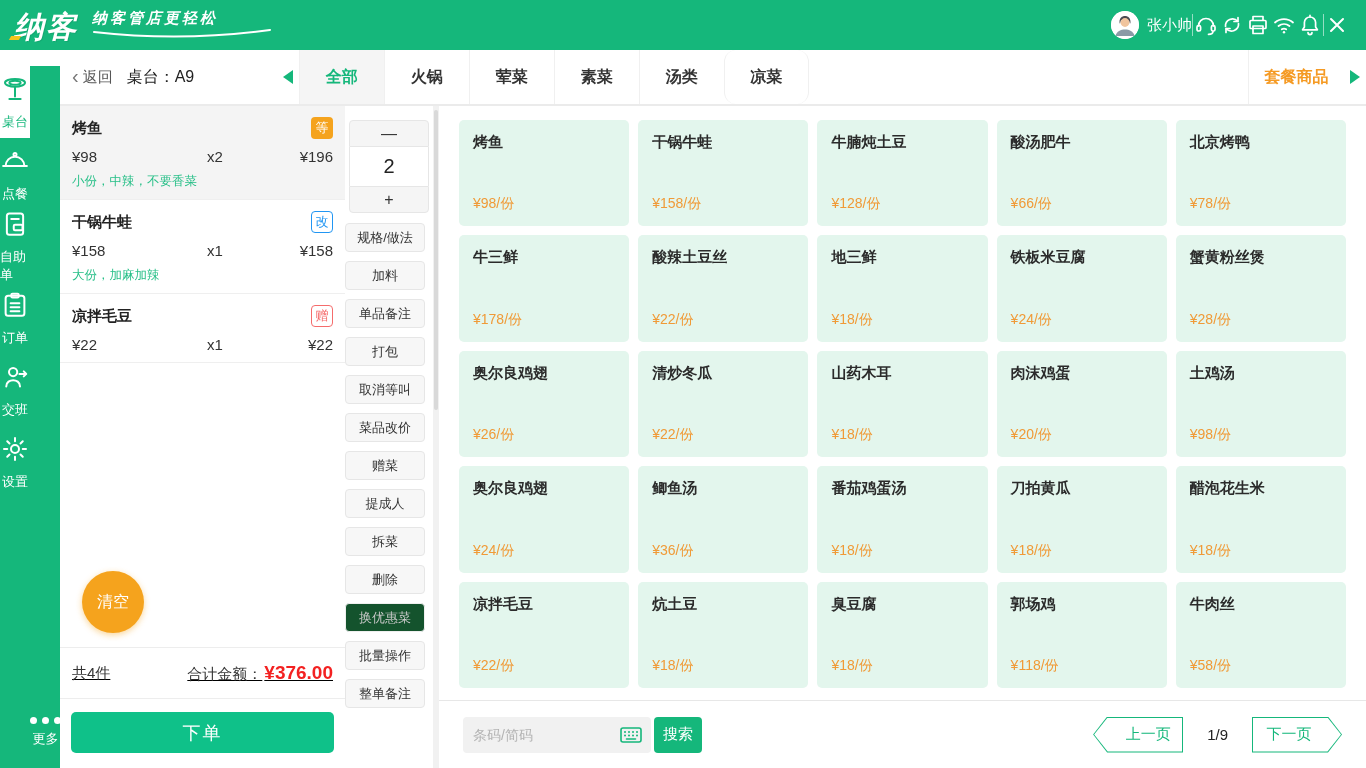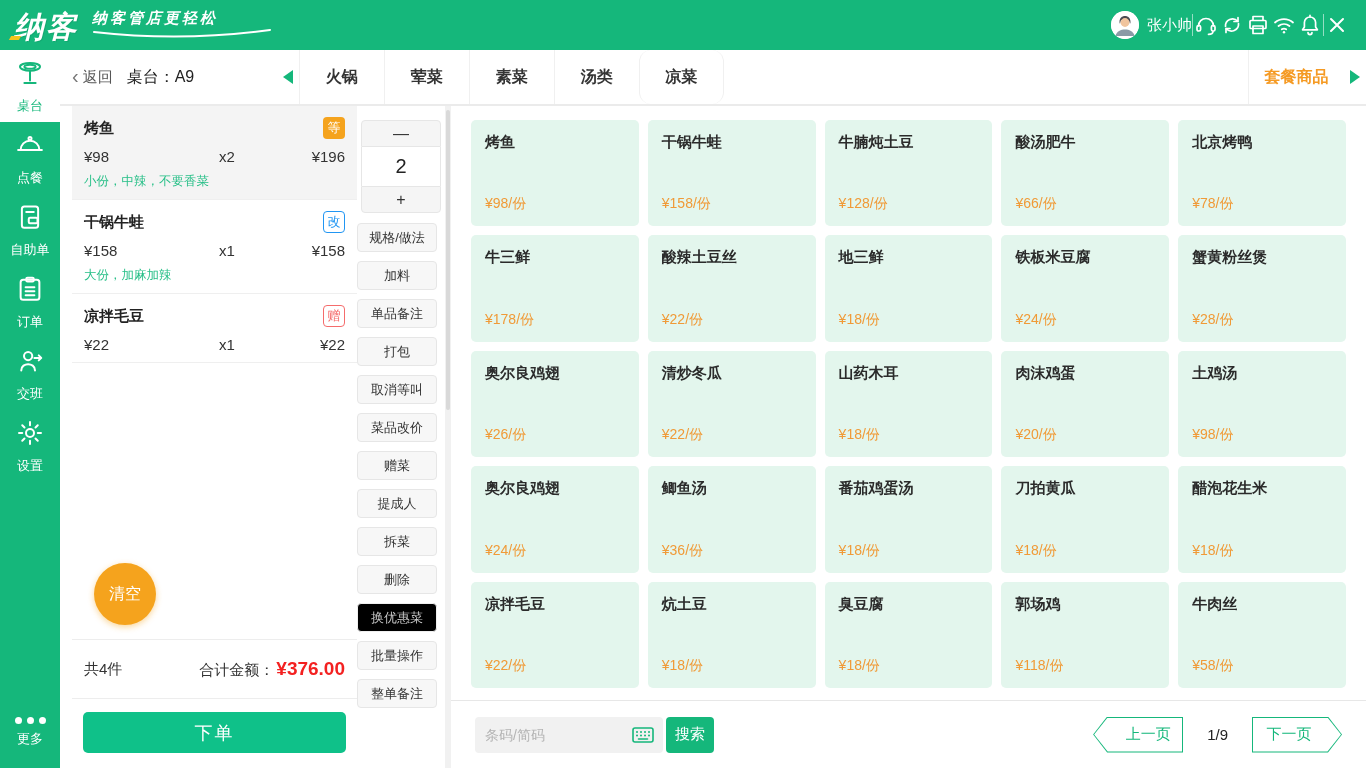--- a/index.html
+++ b/index.html
@@ -24,21 +24,21 @@
     display:flex; align-items:center; justify-content:center; }
   .user-name { color:#fff; font-size:15px; }
   .tb-divider { width:1px; height:22px; background:rgba(255,255,255,.55); }
   .tb-icon { width:26px; height:26px; display:flex; align-items:center; justify-content:center; cursor:pointer; }
   .tb-icon svg { stroke:#fff; }
 
   
   .body { flex:1; display:flex; min-height:0; }
 
   
-  .sidebar { width:60px; background:#15b77b; display:flex; flex-direction:column; flex:0 0 60px; }
+  .sidebar { width:60px; background:#15b77b; display:flex; flex-direction:row; flex:0 0 60px;margin-top:16px; }
   .side-item { height:72px; display:flex; flex-direction:column; align-items:center;
     justify-content:center; gap:5px; color:#fff; cursor:pointer; }
   .side-item svg { stroke:#fff; }
   .side-item.active { background:#fff; color:#15b77b; }
   .side-item.active svg { stroke:#15b77b; }
   .side-label { font-size:13px; }
   .side-more { margin-top:auto; height:72px; display:flex; flex-direction:column; align-items:center;
     justify-content:center; gap:6px; color:#fff; cursor:pointer; }
   .dots { display:flex; gap:5px; }
   .dots i { width:7px; height:7px; border-radius:50%; background:#fff; }
@@ -60,21 +60,21 @@
     border-left:10px solid #15b77b; }
   .tabs { display:flex; align-items:stretch; }
   .tab { width:85px; display:flex; align-items:center; justify-content:center; font-size:16px;
     font-weight:bold; color:#333; border-left:1px solid #f0f0f0; cursor:pointer; background:#fff; }
   .tab:last-child { border-right:1px solid #f0f0f0;border-radius:12px; }
   .tab.active { background:#f5f5f5; color:#15b77b; }
   .top-spacer { flex:1; }
   .combo-label { display:flex; align-items:center; justify-content:center; width:96px;
     border-left:1px solid #f0f0f0; color:#f59a23; font-size:16px; font-weight:bold; cursor:pointer; }
 
-  .content-row { flex:1; display:flex; min-height:0;padding-left:12px; }
+  .content-row { flex:1; display:flex; min-height:0; }
 
   
   .order-panel { width:285px; flex:0 0 285px; background:#fff; display:flex; flex-direction:column; }
   .order-list { flex:1; overflow:hidden; }
   .order-item { padding:11px 12px 9px 12px; border-bottom:1px solid #efefef; cursor:pointer; background:#fff; }
   .order-item.selected { background:#f4f4f4; }
   .oi-row1 { display:flex; align-items:center; justify-content:space-between; }
   .oi-name { font-size:15px; color:#222; font-weight:bold; }
   .oi-badge { width:22px; height:22px; border-radius:4px; font-size:13px; display:flex;
     align-items:center; justify-content:center; }
@@ -82,22 +82,22 @@
   .oi-badge.edit { background:#fff; color:#2196f3; border:1px solid #2196f3; }
   .oi-badge.gift { background:#fff; color:#f56c6c; border:1px solid #f56c6c; }
   .oi-row2 { display:flex; align-items:center; margin-top:9px; font-size:15px; color:#333; }
   .oi-price { flex:1; }
   .oi-qty { width:70px; }
   .oi-sub { width:56px; text-align:right; }
   .oi-note { margin-top:8px; font-size:12.5px; color:#26bf87; }
   .order-clear-zone { padding:0 0 14px 22px; }
   .clear-btn { width:62px; height:62px; border-radius:50%; background:#f5a31d; color:#fff;
     font-size:16px; border:none; cursor:pointer; box-shadow:0 2px 6px rgba(245,163,29,.45); }
-  .order-totals { border-top:1px solid #ededed; border-bottom:1px solid #ededed; height:60px;
-    display:flex; align-items:center; justify-content:space-between; padding:0 12px; }
+  .order-totals { border-top:1px solid #ededed; border-bottom:1px solid #ededed; height:52px;
+    display:flex; align-items:center; justify-content:space-between; padding:0 12px;text-decoration:underline; }
   .count-label { font-size:15px; color:#333; }
   .totals-right { display:flex; align-items:baseline; gap:2px; }
   .total-label { font-size:15px; color:#333; }
   .total-value { font-size:19px; font-weight:bold; color:#f32121; }
   .order-submit-zone { padding:13px 11px 15px 11px; }
   .submit-btn { width:100%; height:41px; background:#0fc189; border:none; border-radius:5px;
     color:#fff; font-size:18px; cursor:pointer; letter-spacing:2px; }
 
   
   .actions-col { width:88px; flex:0 0 88px; background:#fff; padding:14px 0 0 0; display:flex;
@@ -105,21 +105,21 @@
   .stepper { width:80px; margin-bottom:10px; }
   .step-btn { width:80px; height:27px; background:#f5f5f5; border:1px solid #e6e6e6; color:#333;
     font-size:16px; cursor:pointer; display:block; }
   .step-minus { border-radius:4px 4px 0 0; }
   .step-plus { border-radius:0 0 4px 4px; }
   .step-qty { width:80px; height:39px; background:#fff; border:1px solid #e6e6e6; border-top:none;
     border-bottom:none; display:flex; align-items:center; justify-content:center; font-size:20px; color:#222; }
   .action-btn { width:80px; height:29px; margin-bottom:9px; background:#f7f7f7; border:1px solid #e6e6e6;
     border-radius:4px; font-size:13px; color:#333; cursor:pointer; white-space:nowrap;
     font-family:"Liberation Sans","DejaVu Sans",sans-serif; padding:0; }
-  .action-btn.disabled { color:#c8c8c8; background:#000000; border-color:#efefef; cursor:default; }
+  .action-btn.disabled { color:#c8c8c8; background:#14532d; border-color:#efefef; cursor:default; }
 
   
   .vscroll { width:6px; flex:0 0 6px; background:#f1f1f1; position:relative; }
   .vscroll .thumb { position:absolute; top:4px; left:1px; width:4px; height:300px; border-radius:2px;
     background:#d9d9d9; }
 
   
   .main { flex:1; display:flex; flex-direction:column; background:#fff; min-width:0; }
   .menu-grid { flex:1; display:grid; grid-template-columns:repeat(5,1fr); grid-template-rows:repeat(5,1fr);
     gap:9px; padding:14px 20px 12px 20px; }
@@ -304,20 +304,21 @@
       <div class="top-row">
         <div class="back-btn">
           <span class="back-chevron">‹</span>
           <span>返回</span>
         </div>
         <div class="table-label">桌台：A9</div>
         <div class="tab-arrow">
           <span class="tri-left"></span>
         </div>
         <div class="tabs" id="tabs">
+  <div class="tab active">全部</div>
 
   <div class="tab">火锅</div>
 
   <div class="tab">荤菜</div>
 
   <div class="tab">素菜</div>
 
   <div class="tab">汤类</div>
 
   <div class="tab">凉菜</div>

